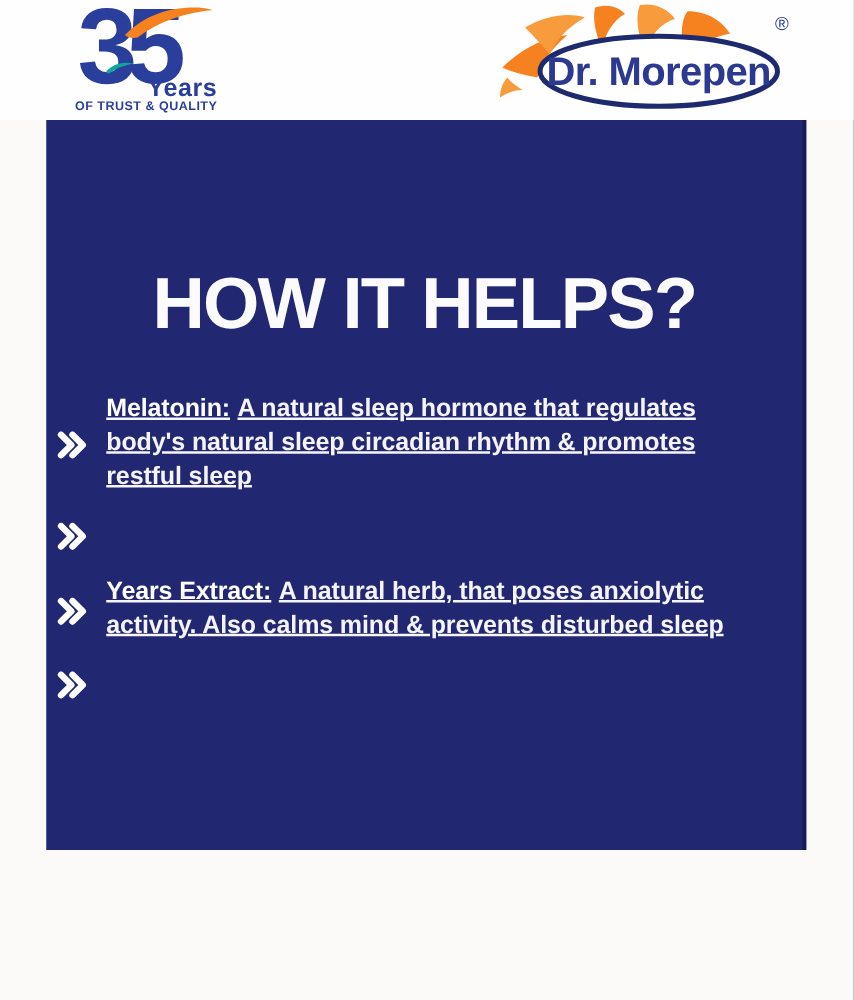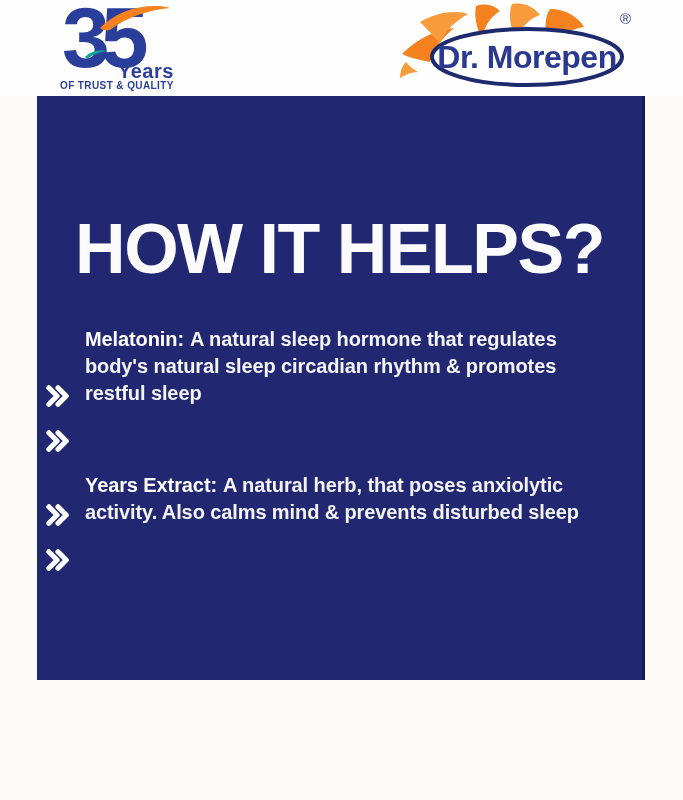--- a/index.html
+++ b/index.html
@@ -47,29 +47,30 @@
     position:absolute;left:37px;top:96px;width:608px;height:704px;
     box-sizing:border-box;
     background:#212770;
     border-right:3px solid #161c55;
     border-bottom:5px solid #161c55;
     color:#f7f7fa;
   }
   .title{
     margin:118px 0 0 0;
     text-align:center;
-    font-size:70px;font-weight:800;letter-spacing:-1.5px;line-height:1;
+    font-size:58px;font-weight:800;letter-spacing:-1.5px;line-height:1;
     color:#fbfbfd;
   }
   .bullets{
     list-style:none;margin:42px 0 0 0;padding:0 0 0 8px;
   }
   .bullet{
-    display:flex;align-items:flex-end;
+    display:flex;align-items:center;
     margin:0 0 20px 0;
+    text-decoration:underline;
   }
   .chev{flex:0 0 26px;width:26px;height:22px;margin:3px 14px 0 0;}
   .chev path{fill:none;stroke:#ffffff;stroke-width:5.6;stroke-linecap:round;stroke-linejoin:round;}
   .btext{
     margin:0;max-width:530px;
     font-size:20px;line-height:27px;font-weight:600;letter-spacing:-0.1px;
     color:#f4f4f8;
   }
   .blabel{font-weight:800;margin-right:0.3em;color:#ffffff;}
 </style>

